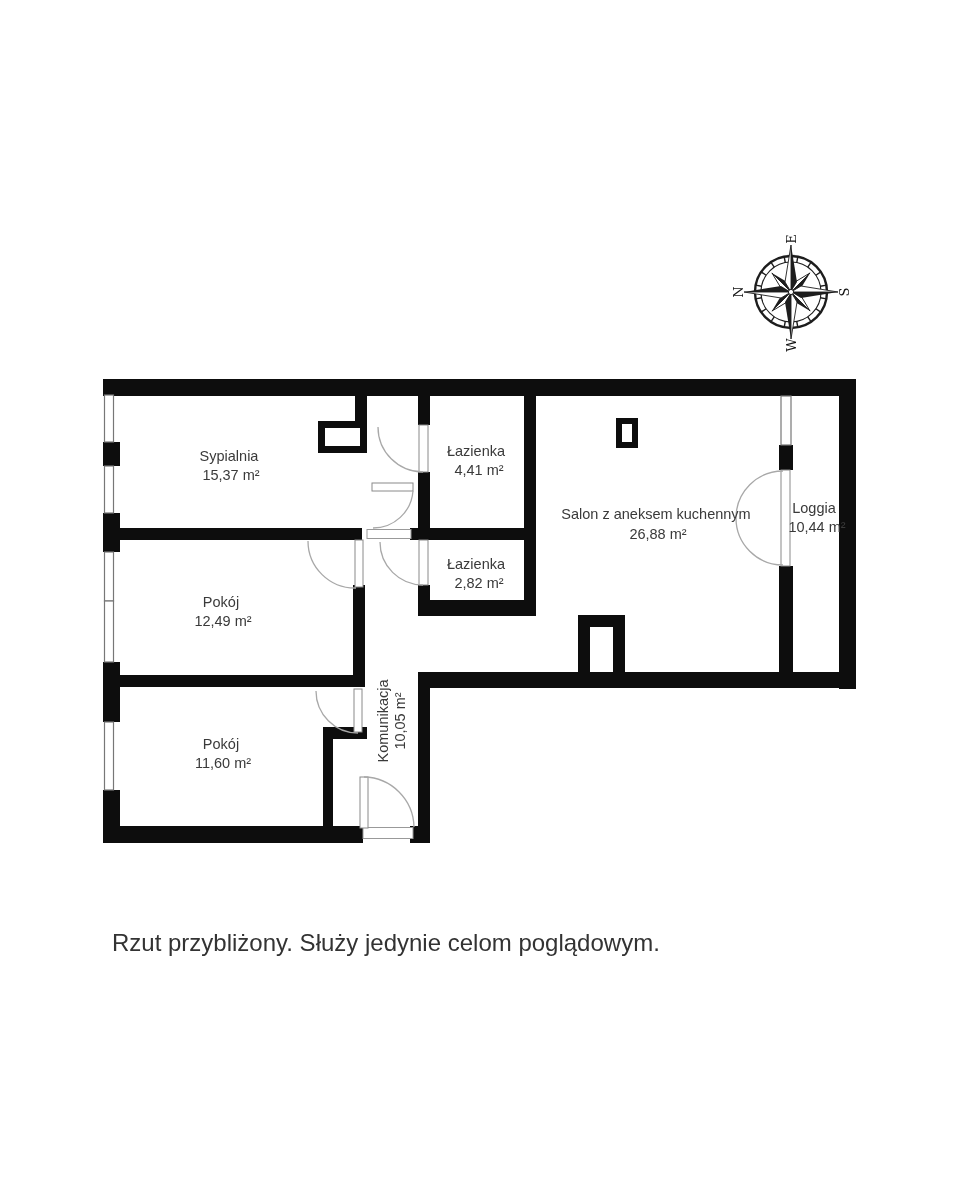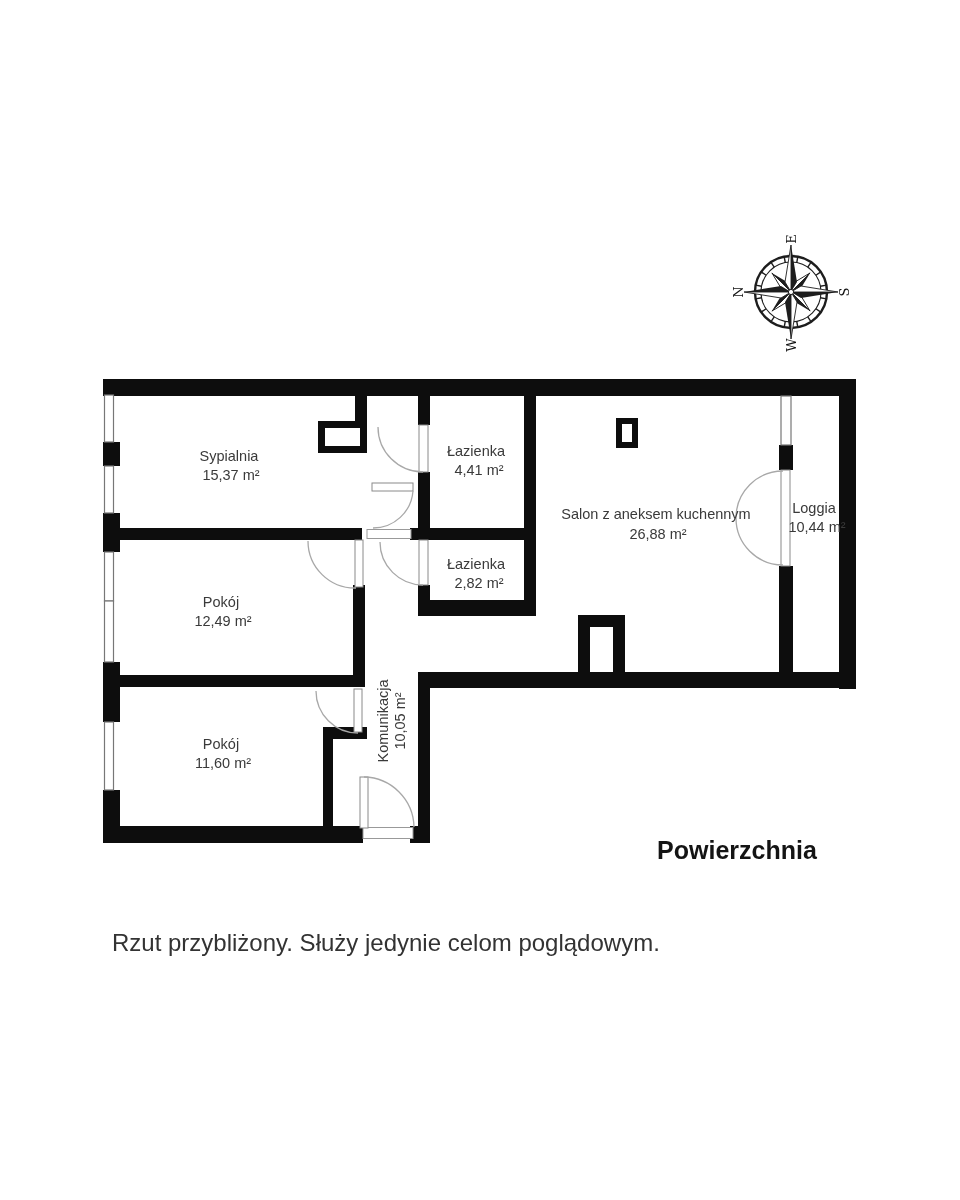--- a/index.html
+++ b/index.html
@@ -198,18 +198,17 @@
 
       <text class="room-name" x="221" y="749" text-anchor="middle">Pokój</text>
       <text class="room-area" x="223" y="768" text-anchor="middle">11,60 m²</text>
 
       <text class="room-name" transform="translate(388,721) rotate(-90)" text-anchor="middle">Komunikacja</text>
       <text class="room-area" transform="translate(405,721) rotate(-90)" text-anchor="middle">10,05 m²</text>
     </g>
   </svg>
 
   <div class="summary">
-    <div>Powierzchnia</div>
   </div>
 
   <div class="disclaimer">Rzut przybliżony. Służy jedynie celom poglądowym.</div>
 
 </div>
 
 </body></html>

